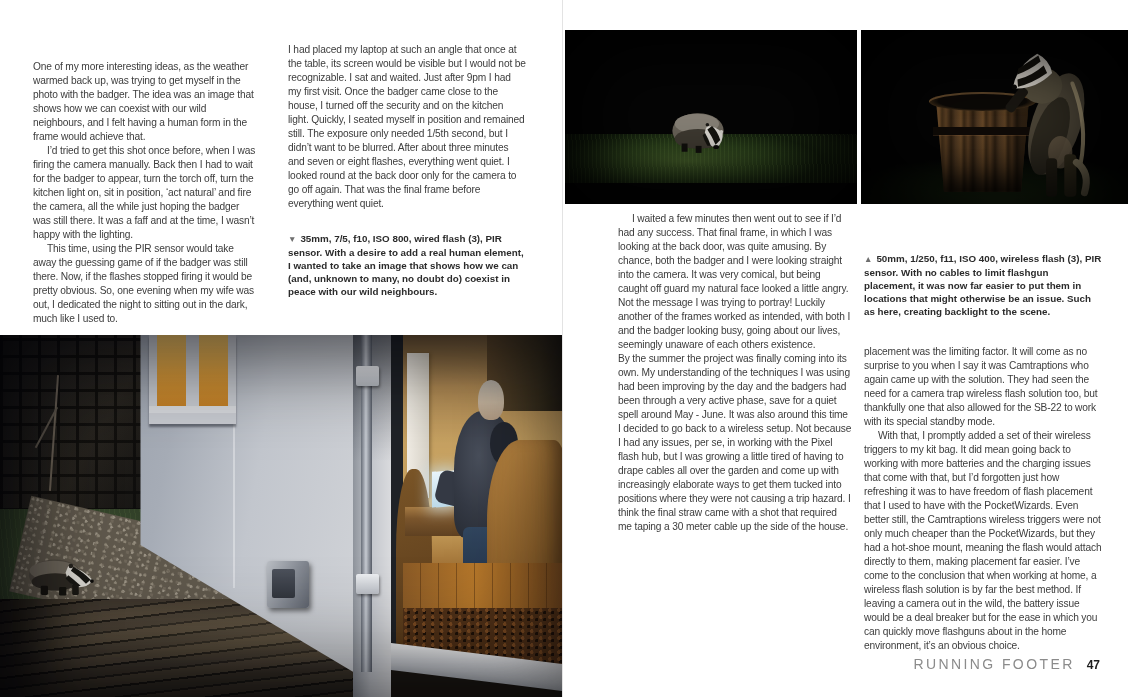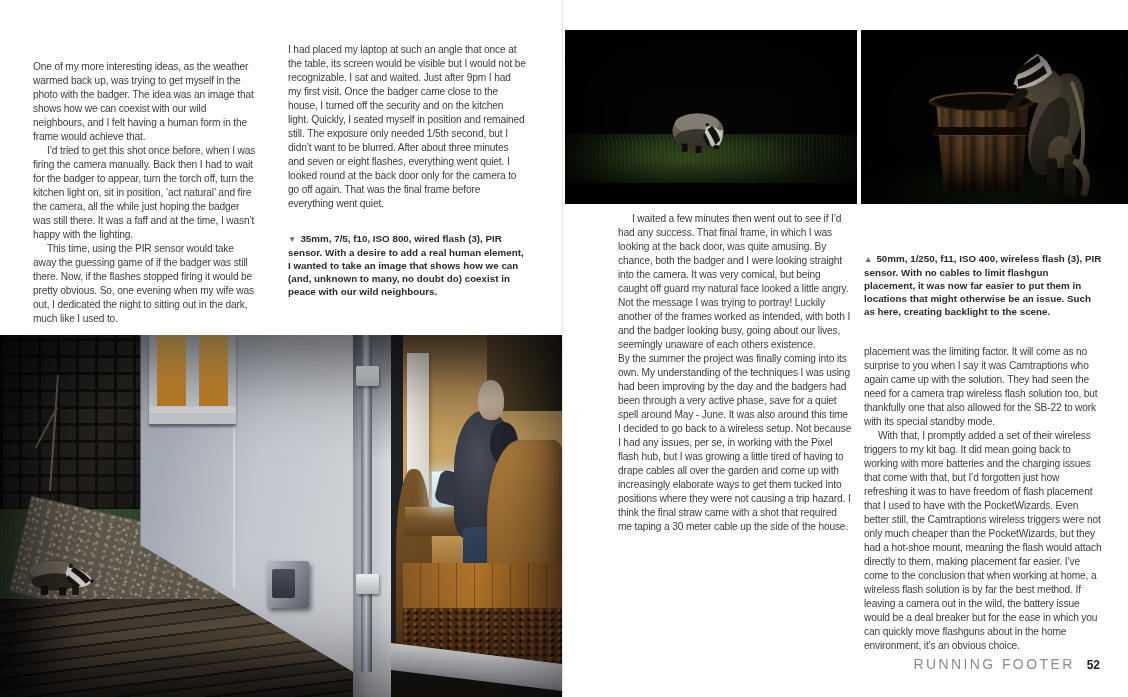--- a/index.html
+++ b/index.html
@@ -191,21 +191,21 @@
   <div class="col" style="left:864px; top:224px; width:238px;margin-top:28px;">
     <p class="caption">
       <span class="cap-marker">▲</span><span>50mm, 1/250, f11, ISO 400, wireless flash (3), PIR sensor. With no cables to limit flashgun placement, it was now far easier to put them in locations that might otherwise be an issue. Such as here, creating backlight to the scene.</span>
     </p>
     <p class="body" style="margin-top:27px;">placement was the limiting factor. It will come as no surprise to you when I say it was Camtraptions who again came up with the solution. They had seen the need for a camera trap wireless flash solution too, but thankfully one that also allowed for the SB-22 to work with its special standby mode.</p>
     <p class="body indent">With that, I promptly added a set of their wireless triggers to my kit bag. It did mean going back to working with more batteries and the charging issues that come with that, but I’d forgotten just how refreshing it was to have freedom of flash placement that I used to have with the PocketWizards. Even better still, the Camtraptions wireless triggers were not only much cheaper than the PocketWizards, but they had a hot-shoe mount, meaning the flash would attach directly to them, making placement far easier. I’ve come to the conclusion that when working at home, a wireless flash solution is by far the best method. If leaving a camera out in the wild, the battery issue would be a deal breaker but for the ease in which you can quickly move flashguns about in the home environment, it’s an obvious choice.</p>
   </div>
 
   <div class="footer">
     <span class="footer-label">RUNNING FOOTER</span>
-    <span class="footer-page">52</span>
+    <span class="footer-page">47</span>
   </div>
 
   <div class="photo" id="photo-lawn">
     <div class="grass"></div>
     <svg viewBox="0 0 110 84">
       <ellipse cx="48" cy="44" rx="44" ry="30" fill="#6d675c"></ellipse>
       <ellipse cx="46" cy="32" rx="38" ry="17" fill="#8d877c"></ellipse>
       <ellipse cx="48" cy="58" rx="40" ry="17" fill="#413c33"></ellipse>
       <path d="M64 36 Q78 36 90 48 Q92 62 80 74 Q68 72 60 58 Q58 44 64 36 Z" fill="#e3e0d9"></path>
       <path d="M72 36 Q82 46 86 60 L78 68 Q72 54 64 42 Z" fill="#15140f"></path>

